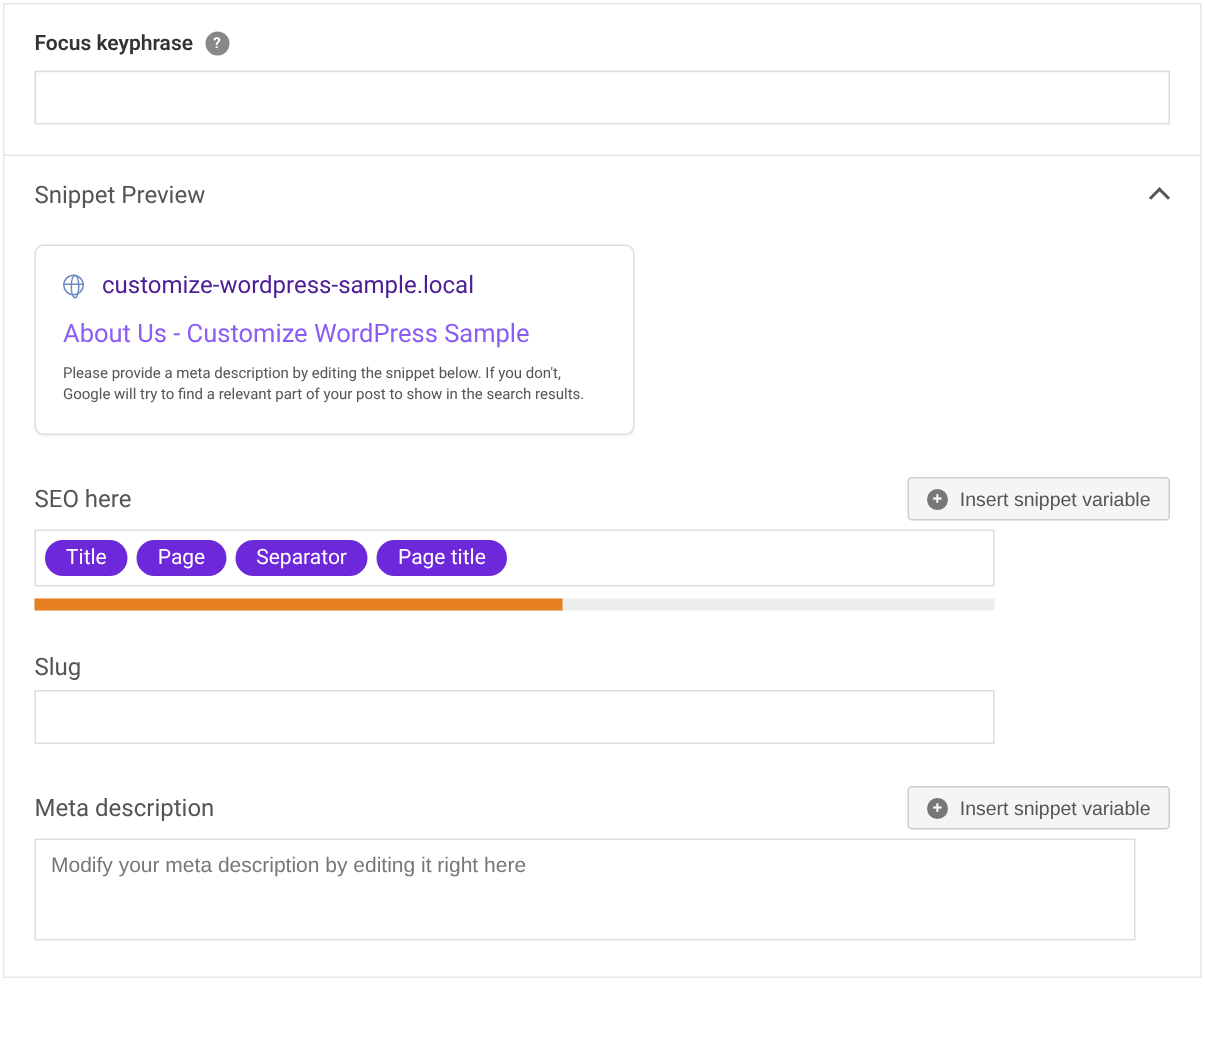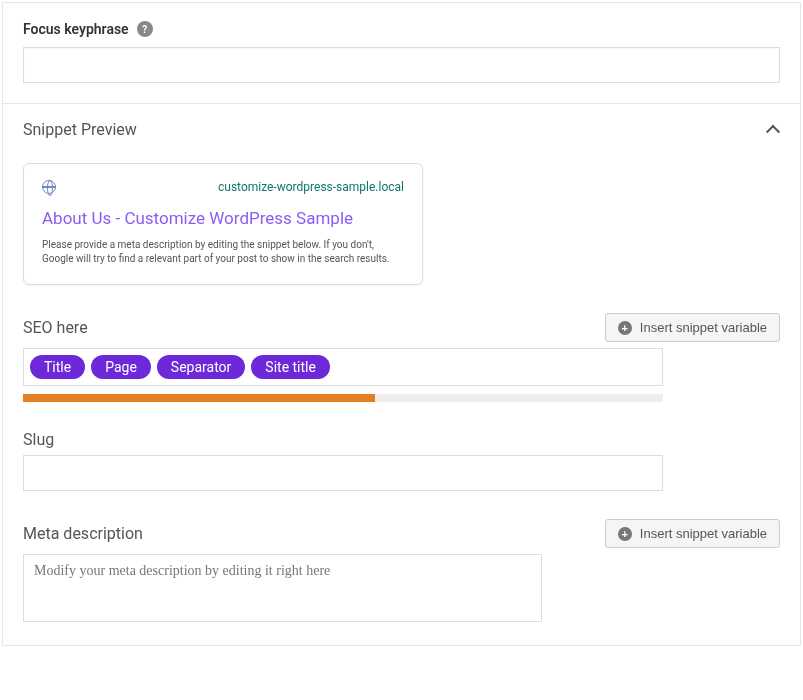--- a/index.html
+++ b/index.html
@@ -78,23 +78,22 @@
   border: 1px solid #ddd;
   border-radius: 6px;
   padding: 16px 18px 18px;
   margin-top: 24px;
   box-shadow: 0 1px 2px rgba(0,0,0,0.05);
 }
 .preview-site {
   display: flex;
   align-items: center;
   gap: 12px;
-  color: #0f766e;
-  font-size: 12px;
-  justify-content: space-between;
+  color: #4c1d95;
+  font-size: 16px;
 }
 .globe {
   width: 14px; height: 14px;
   border: 1.7px solid #6b8abf;
   border-radius: 50%;
   position: relative;
   display: inline-block;
 }
 .globe::before {
   content: "";
@@ -224,26 +223,26 @@
   height: 100%;
   background: #e67e22;
 }
 .slug-input {
   width: 640px;
   height: 36px;
   border: 1px solid #ddd;
   padding: 0 10px;
 }
 .meta-textarea {
-  width: 519px;
+  width: 734px;
   height: 68px;
   border: 1px solid #ddd;
   padding: 8px 10px;
   font-size: 14px;
-  font-family: Liberation Serif, serif;
+  font-family: Liberation Sans, sans-serif;
   color: #333;
   resize: none;
 }
 .meta-textarea::placeholder { color: #777; }
 </style>
 </head>
 <body>
 
 <div class="panel panel-focus">
   <span class="label">
@@ -274,21 +273,21 @@
       <span class="field-label">SEO here</span>
       <button class="insert-btn">
         <span class="plus-circle">+</span>
         <span>Insert snippet variable</span>
       </button>
     </div>
     <div class="pill-input">
       <span class="pill">Title</span>
       <span class="pill">Page</span>
       <span class="pill">Separator</span>
-      <span class="pill">Site title</span>
+      <span class="pill">Page title</span>
     </div>
     <div class="progress-bar">
       <div class="progress-fill" style="width:55%"></div>
     </div>
   </div>
 
   <div class="field-row">
     <div class="field-head">
       <span class="field-label">Slug</span>
     </div>

